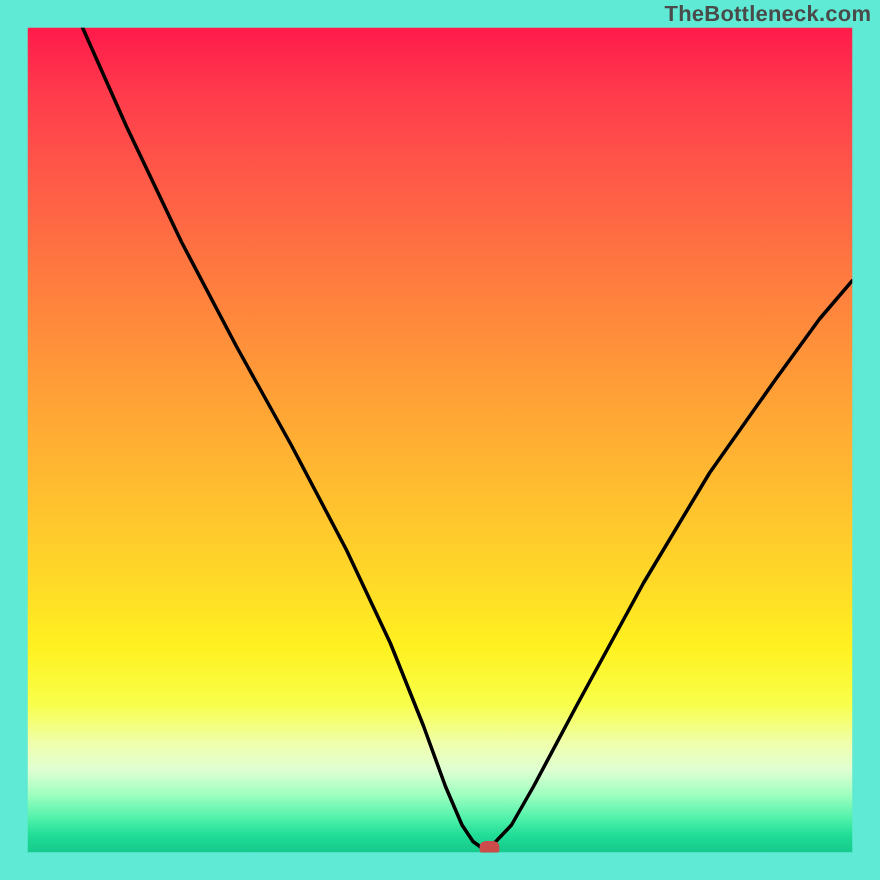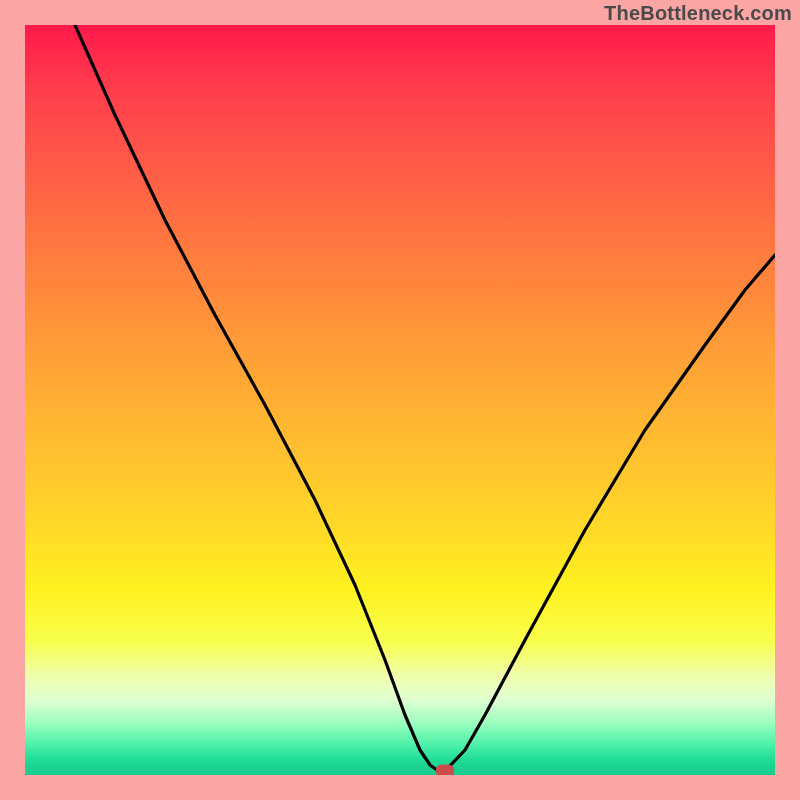--- a/index.html
+++ b/index.html
@@ -8,21 +8,21 @@
     width: 800px;
     height: 800px;
     background: #000;
     font-family: Arial, Helvetica, sans-serif;
     overflow: hidden;
   }
   .frame {
     position: relative;
     width: 800px;
     height: 800px;
-    background: #fca5a5;
+    background: #5eead4;
   }
   .watermark {
     position: absolute;
     top: 2px;
     right: 8px;
     color: #4a4a4a;
     font-size: 20px;
     font-weight: 600;
     letter-spacing: 0.2px;
     z-index: 20;

